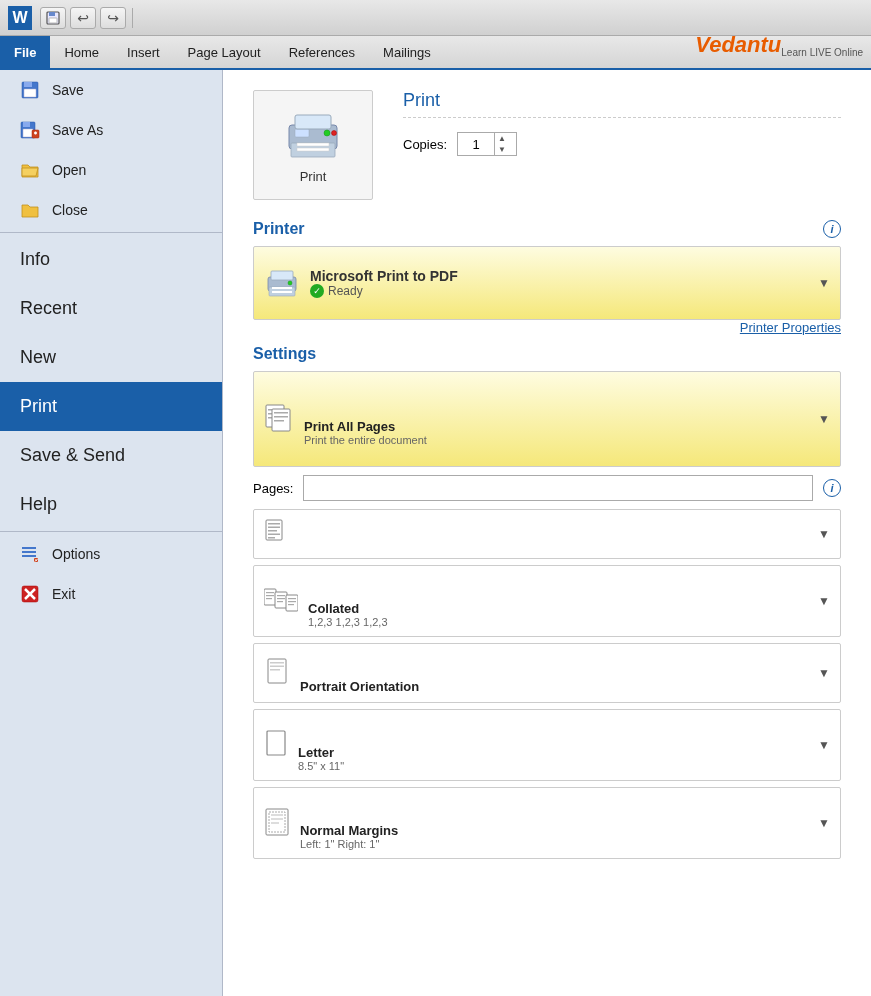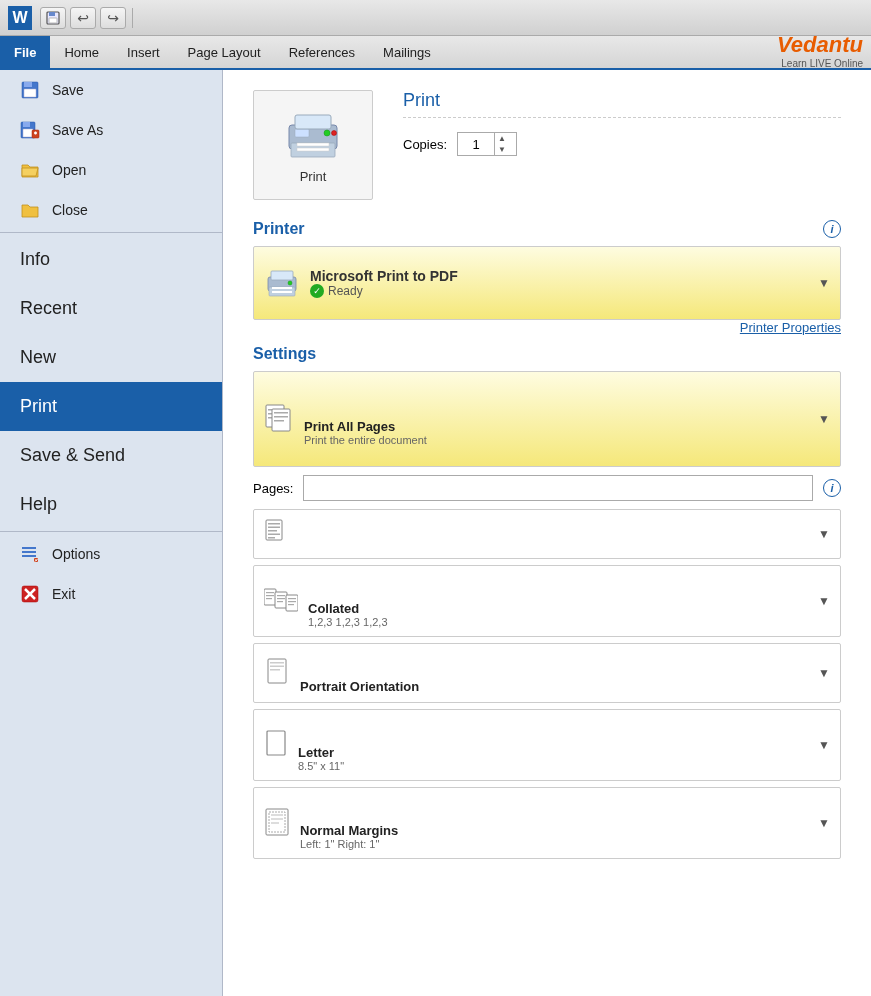--- a/index.html
+++ b/index.html
@@ -38,21 +38,21 @@
     .menu-tab.active {
       background: #1a5fa8;
       color: white;
       font-weight: bold;
     }
     .vedantu-logo {
       position: absolute;
       right: 8px;
       top: -4px;
       display: flex;
-      flex-direction: column;
+      flex-direction: row;
       align-items: flex-end;
     }
     .vedantu-logo .brand { font-size: 22px; font-weight: bold; color: #e85c00; font-style: italic; }
     .vedantu-logo .tagline { font-size: 10px; color: #555; }
 
     
     .main-layout {
       display: flex;
       height: calc(996px - 70px);
     }

